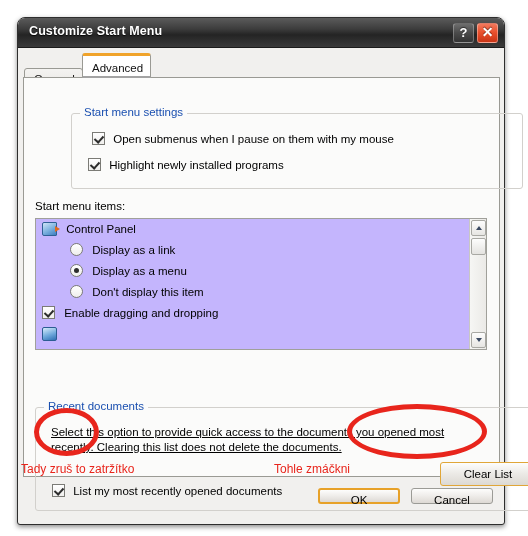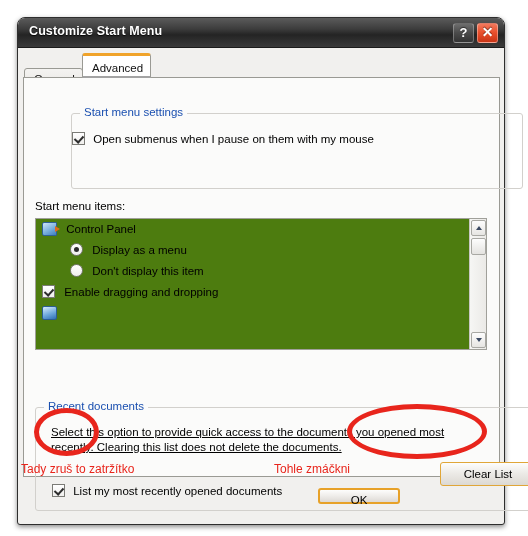--- a/index.html
+++ b/index.html
@@ -189,38 +189,38 @@
   }
   .optrow {
     position: absolute;
     font-size: 11.5px;
     color: #000;
     white-space: nowrap;
     cursor: default;
   }
   .optrow .lbl { margin-left: 5px; }
 
-  #opt-submenus { left: 0; top: 18px; }
+  #opt-submenus { left: 20px; top: 18px; }
   #opt-highlight { left: 16px; top: 44px; }
 
   
   #items-label {
     position: absolute;
     left: 11px;
     top: 122px;
     font-size: 11.5px;
     color: #000;
   }
   #listbox {
     position: absolute;
     left: 11px;
     top: 140px;
     width: 452px;
     height: 132px;
-    background: #4d7c0f;
+    background: #c4b5fd;
     border: 1px solid #a0a09a;
     box-sizing: border-box;
     overflow: hidden;
   }
   #listinner {
     position: absolute;
     left: 0; top: 0;
     right: 18px;
     bottom: 0;
     overflow: hidden;
@@ -411,32 +411,40 @@
   <div id="tabpanel">
 
     <div id="group-settings" class="groupbox">
       <div class="group-legend">Start menu settings</div>
 
       <div id="opt-submenus" class="optrow">
         <span class="cb checked"></span>
         <span class="lbl">Open submenus when I pause on them with my mouse</span>
       </div>
 
+      <div id="opt-highlight" class="optrow">
+        <span class="cb checked"></span>
+        <span class="lbl">Highlight newly installed programs</span>
+      </div>
     </div>
 
     <div id="items-label">Start menu items:</div>
 
     <div id="listbox">
       <div id="listinner">
 
         <div class="listrow">
           <span class="icon-cp"></span>
           <span class="lbl">Control Panel</span>
         </div>
 
+        <div class="listrow indent">
+          <span class="rb"></span>
+          <span class="lbl">Display as a link</span>
+        </div>
 
         <div class="listrow indent">
           <span class="rb selected"></span>
           <span class="lbl">Display as a menu</span>
         </div>
 
         <div class="listrow indent">
           <span class="rb"></span>
           <span class="lbl">Don't display this item</span>
         </div>
@@ -474,19 +482,20 @@
         <span class="cb checked"></span>
         <span class="lbl">List my most recently opened documents</span>
       </div>
 
       <div id="clear-btn">Clear List</div>
     </div>
 
   </div>
 
   <div id="ok-btn" class="dlgbtn">OK</div>
+  <div id="cancel-btn" class="dlgbtn">Cancel</div>
 
 </div>
 
 <div id="ellipse-checkbox" class="annot-ellipse"></div>
 <div id="ellipse-button" class="annot-ellipse"></div>
 <div id="annot-left" class="annot-text">Tady zruš to zatržítko</div>
 <div id="annot-right" class="annot-text">Tohle zmáčkni</div>
 
 </body></html>

